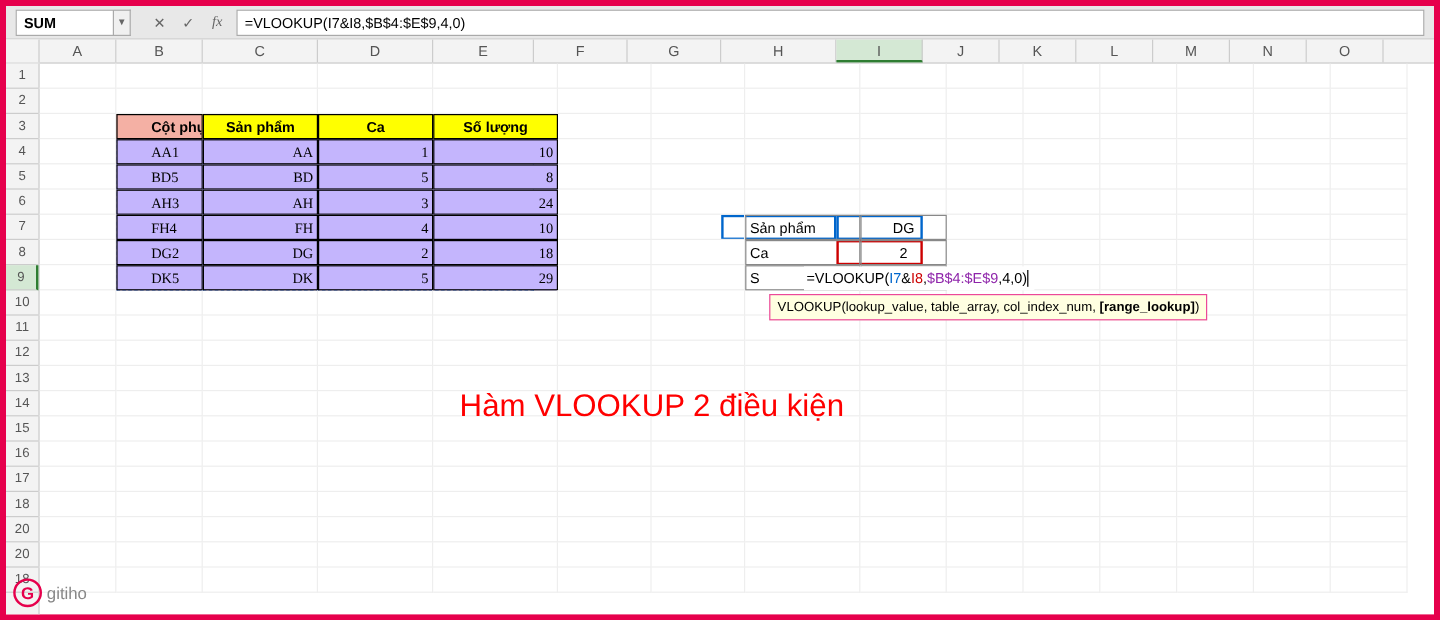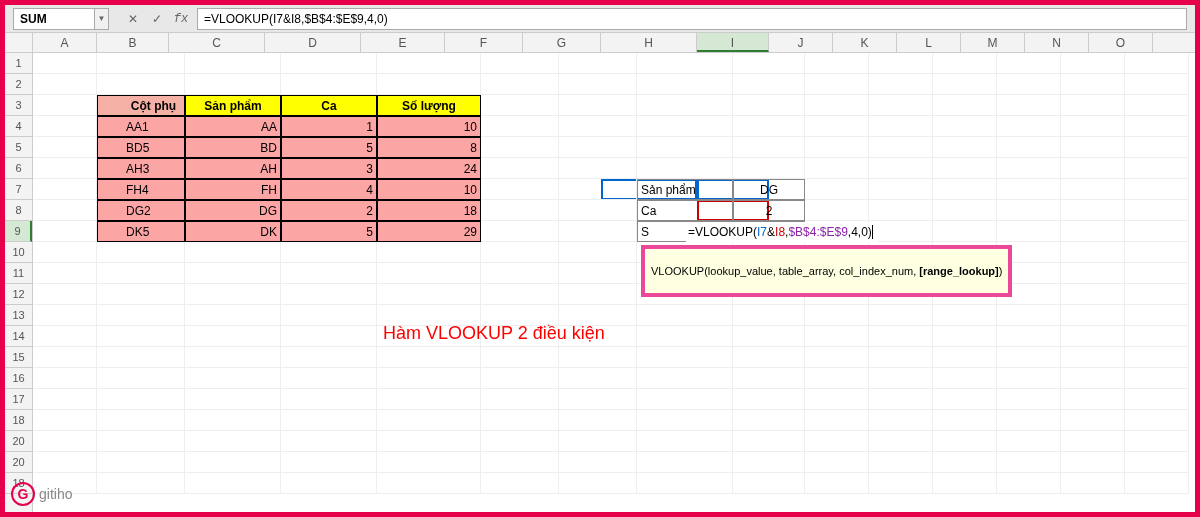--- a/index.html
+++ b/index.html
@@ -3,60 +3,60 @@
 <meta charset="utf-8">
 <style>
 * { margin: 0; padding: 0; box-sizing: border-box; font-family: Arial, sans-serif; }
 body { background: #fff; width: 1200px; height: 517px; overflow: hidden; position: relative; border: 5px solid #e6004c; }
 
 .formula-bar { height: 28px; background: #e8e8e8; display: flex; align-items: center; border-bottom: 1px solid #ccc; padding: 2px 8px; font-size: 12px; }
 .name-box { width: 82px; height: 22px; background: #fff; border: 1px solid #aaa; display: flex; align-items: center; padding: 0 6px; font-size: 12px; font-weight: bold; }
 .name-box-dd { width: 14px; height: 22px; background: #f0f0f0; border: 1px solid #aaa; border-left: none; display: flex; align-items: center; justify-content: center; font-size: 8px; color: #666; }
 .fb-sep { width: 12px; }
 .fb-btn { width: 24px; height: 22px; display: flex; align-items: center; justify-content: center; color: #666; font-size: 12px; cursor: pointer; }
-.fb-fx { font-style: italic; font-family: Liberation Mono, monospace; }
+.fb-fx { font-style: italic; font-family: Liberation Serif, serif; }
 .fb-input { flex: 1; height: 22px; background: #fff; border: 1px solid #aaa; padding: 0 6px; font-size: 12px; display: flex; align-items: center; margin-left: 4px; }
 
 .col-headers { height: 20px; display: flex; background: #f3f3f3; border-bottom: 1px solid #ccc; }
 .corner { width: 28px; border-right: 1px solid #ccc; background: #f3f3f3; }
 .ch { border-right: 1px solid #ccc; text-align: center; font-size: 12px; color: #555; line-height: 20px; }
 .ch.active { background: #d4e8d4; border-bottom: 2px solid #2e7d32; }
 
 .grid-area { display: flex; height: calc(100% - 48px); }
 .row-headers { width: 28px; background: #f3f3f3; border-right: 1px solid #ccc; }
 .rh { height: 21px; border-bottom: 1px solid #ccc; text-align: center; font-size: 11px; color: #555; line-height: 21px; }
 .rh.active { background: #d4e8d4; border-right: 2px solid #2e7d32; }
 
 .cells { position: relative; flex: 1; }
 .row { display: flex; height: 21px; }
 .cell { border-right: 1px solid #eee; border-bottom: 1px solid #eee; font-size: 12px; padding: 0 3px; line-height: 20px; overflow: hidden; white-space: nowrap; position: relative; }
 
-.wA { width: 64px; } .wB { width: 88px; padding-left: 28px; } .wC { width: 96px; text-align: right; } .wD { width: 96px; } .wE { width: 104px; }
+.wA { width: 64px; } .wB { width: 72px; padding-left: 28px; } .wC { width: 96px; text-align: right; } .wD { width: 96px; } .wE { width: 104px; }
 .wF { width: 78px; } .wG { width: 78px; } .wH { width: 96px; } .wI { width: 72px; } .wJ { width: 64px; }
 .wK { width: 64px; } .wL { width: 64px; } .wM { width: 64px; } .wN { width: 64px; } .wO { width: 64px; }
 
 .hdr-pink { background: #f4b0a4; font-weight: bold; text-align: center; border: 1px solid #000 !important; }
 .hdr-yellow { background: #ffff00; font-weight: bold; text-align: center; border: 1px solid #000 !important; }
-.tbl { background: #fca5a5; border: 1px solid #000 !important; }
+.tbl { background: #c4b5fd; border: 1px solid #000 !important; font-family: Liberation Serif, serif; }
 .tbl.num { text-align: right; }
 
 .marquee { position: absolute; border: 1.5px dashed #0066cc; pointer-events: none; }
 .sel-blue { position: absolute; border: 2px solid #0066cc; pointer-events: none; }
 .sel-red { position: absolute; border: 2px solid #cc0000; pointer-events: none; }
 
 .lookup-tbl { border: 1px solid #888 !important; }
 .lookup-val { border: 1px solid #888 !important; text-align: center; }
 
 .formula-cell { background: #fff; font-size: 12px; display: flex; align-items: center; overflow: visible; z-index: 5; position: relative; }
 .fc-blue { color: #0066cc; } .fc-red { color: #cc0000; } .fc-purple { color: #8e24aa; margin-top: 19px; }
 
-.tooltip { position: absolute; background: #ffffe1; border: 4px solid #ec4899; font-size: 11px; padding: 16px 6px; white-space: nowrap; z-index: 20; }
+.tooltip { position: absolute; background: #ffffe1; border: 1px solid #ec4899; font-size: 11px; padding: 4px 6px; white-space: nowrap; z-index: 20; }
 .tooltip .b { font-weight: bold; }
 
-.big-text { position: absolute; color: #ff0000; font-size: 18px; font-weight: normal; z-index: 3; }
+.big-text { position: absolute; color: #ff0000; font-size: 26px; font-weight: normal; z-index: 3; }
 
 .logo { position: absolute; bottom: 6px; left: 6px; display: flex; align-items: center; gap: 4px; font-size: 14px; color: #888; z-index: 10; }
 .logo-circle { width: 24px; height: 24px; border: 2px solid #e6004c; border-radius: 50%; display: flex; align-items: center; justify-content: center; color: #e6004c; font-weight: bold; font-size: 14px; }
 </style>
 </head>
 <body>
 
 <div class="formula-bar">
   <div class="name-box">SUM</div>
   <div class="name-box-dd">▼</div>

